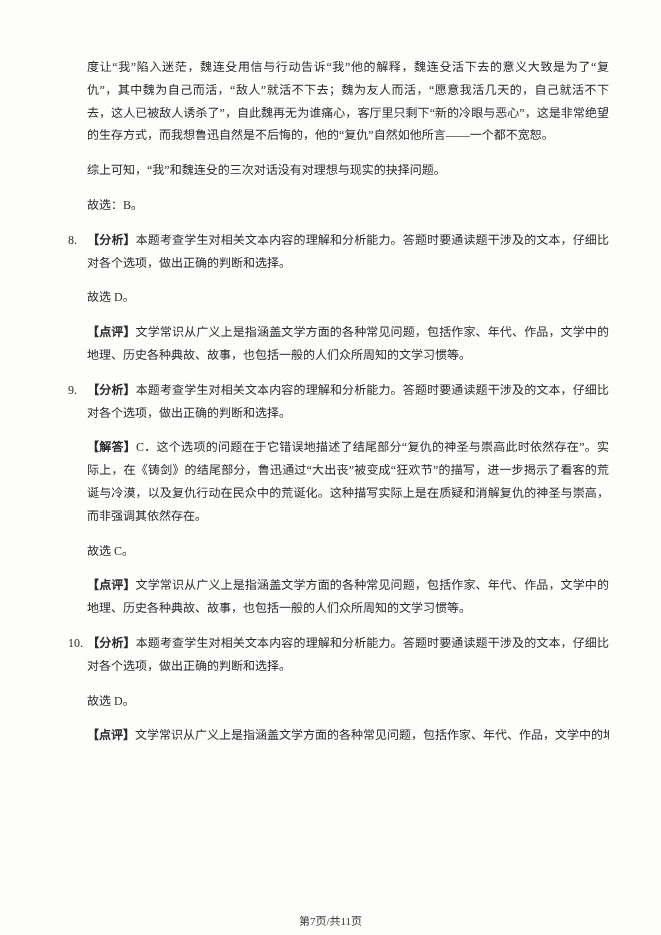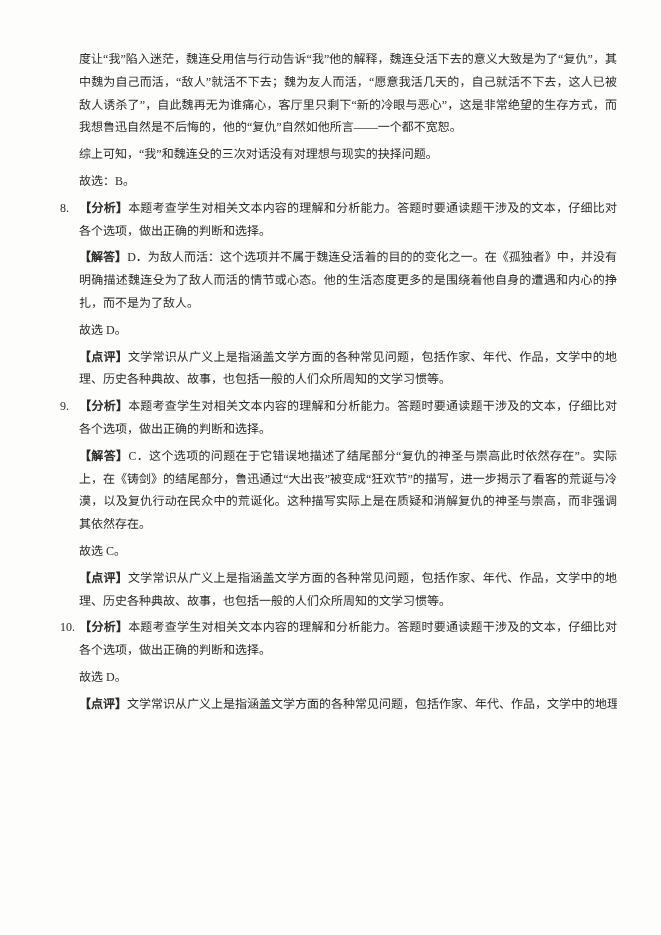--- a/index.html
+++ b/index.html
@@ -17,21 +17,21 @@
   }
   .content{
     position:absolute;
     left:75px;top:44px;
     width:546px;
     font-size:12px;
     line-height:22.8px;
     text-align:justify;
   }
   .para{
-    margin:4px;
+    margin:12px;
     padding:0;
     text-justify:inter-ideograph;
   }
   .num{
     display:inline-block;
     width:19px;
     margin-left:-19px;
     vertical-align:baseline;
   }
   .tag{
@@ -59,21 +59,20 @@
 
     <p class="para"><span>度让“我”陷入迷茫，魏连殳用信与行动告诉“我”他的解释，魏连殳活下去的意义大致是为了“复仇”，其中魏为自己而活，“敌人”就活不下去；魏为友人而活，“愿意我活几天的，自己就活不下去，这人已被敌人诱杀了”，自此魏再无为谁痛心，客厅里只剩下“新的冷眼与恶心”，这是非常绝望的生存方式，而我想鲁迅自然是不后悔的，他的“复仇”自然如他所言——一个都不宽恕。</span></p>
 
     <p class="para"><span>综上可知，“我”和魏连殳的三次对话没有对理想与现实的抉择问题。</span></p>
 
     <p class="para"><span>故选：B。</span></p>
 
 
     <p class="para"><span class="num">8.</span><span class="tag">【分析】</span><span>本题考查学生对相关文本内容的理解和分析能力。答题时要通读题干涉及的文本，仔细比对各个选项，做出正确的判断和选择。</span></p>
 
-    <p class="para"><span class="tag">【解答】</span><span>D．为敌人而活：这个选项并不属于魏连殳活着的目的的变化之一。在《孤独者》中，并没有明确描述魏连殳为了敌人而活的情节或心态。他的生活态度更多的是围绕着他自身的遭遇和内心的挣扎，而不是为了敌人。</span></p>
 
     <p class="para"><span>故选 D。</span></p>
 
     <p class="para"><span class="tag">【点评】</span><span>文学常识从广义上是指涵盖文学方面的各种常见问题，包括作家、年代、作品，文学中的地理、历史各种典故、故事，也包括一般的人们众所周知的文学习惯等。</span></p>
 
     <p class="para"><span class="num">9.</span><span class="tag">【分析】</span><span>本题考查学生对相关文本内容的理解和分析能力。答题时要通读题干涉及的文本，仔细比对各个选项，做出正确的判断和选择。</span></p>
 
     <p class="para"><span class="tag">【解答】</span><span>C．这个选项的问题在于它错误地描述了结尾部分“复仇的神圣与崇高此时依然存在”。实际上，在《铸剑》的结尾部分，鲁迅通过“大出丧”被变成“狂欢节”的描写，进一步揭示了看客的荒诞与冷漠，以及复仇行动在民众中的荒诞化。这种描写实际上是在质疑和消解复仇的神圣与崇高，而非强调其依然存在。</span></p>
 
     <p class="para"><span>故选 C。</span></p>
@@ -82,13 +81,14 @@
 
     <p class="para"><span class="num">10.</span><span class="tag">【分析】</span><span>本题考查学生对相关文本内容的理解和分析能力。答题时要通读题干涉及的文本，仔细比对各个选项，做出正确的判断和选择。</span></p>
 
 
     <p class="para"><span>故选 D。</span></p>
 
     <p class="para clip"><span class="tag">【点评】</span><span>文学常识从广义上是指涵盖文学方面的各种常见问题，包括作家、年代、作品，文学中的地理、</span></p>
 
   </div>
 
+  <div class="footer">第7页/共11页</div>
 </div>
 
 </body></html>

